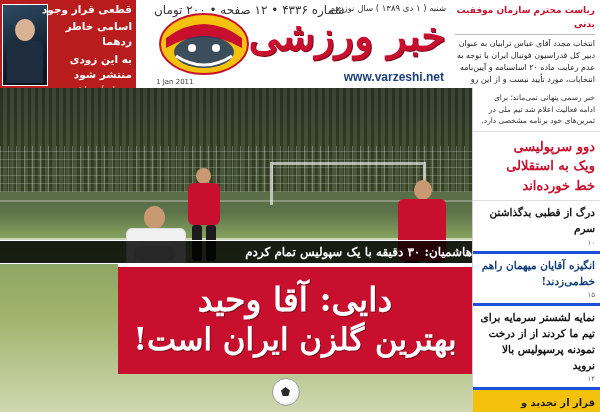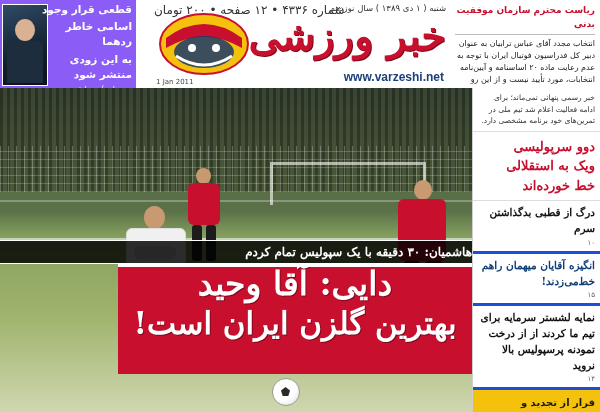--- a/index.html
+++ b/index.html
@@ -15,21 +15,21 @@
   
   .masthead {
     position:absolute; left:0; top:0; width:600px; height:88px;
     background:#ffffff;
     border-bottom:2px solid #c8102e;
     overflow:hidden;
   }
   
   .promo {
     position:absolute; left:0; top:0; width:136px; height:88px;
-    background:#8b5cf6; color:#fff; overflow:hidden;text-decoration:underline;
+    background:#b91c1c; color:#fff; overflow:hidden;text-decoration:underline;
   }
   .promo .thumb {
     position:absolute; left:2px; top:4px; width:44px; height:80px;
     background:linear-gradient(160deg,#2f4b66 0%,#13212e 60%,#0b1118 100%);
     border:1px solid #fff;
   }
   .promo .thumb .head {
     position:absolute; left:12px; top:14px; width:20px; height:22px;
     border-radius:50%;
     background:#d9b294;
@@ -178,21 +178,21 @@
     font-family:"DejaVu Serif", serif;
     border-top:1px solid #fff; border-bottom:1px solid #fff;
   }
 
   
   .bigbox {
     position:absolute; left:118px; top:176px; width:354px; height:110px;
     background:#c8102e; color:#fff;
     border-top:3px solid #fff;
     box-sizing:border-box;
-    padding:0 8px 0 8px;
+    padding:16px 8px 0 8px;
     text-align:center;
     overflow:hidden;
   }
   .bigbox .l1 {
     font-family:"DejaVu Serif", serif;
     font-size:33px; font-weight:bold; line-height:1.05;
     text-shadow:1px 1px 0 #7c0a1c;
   }
   .bigbox .l2 {
     font-family:"DejaVu Serif", serif;

